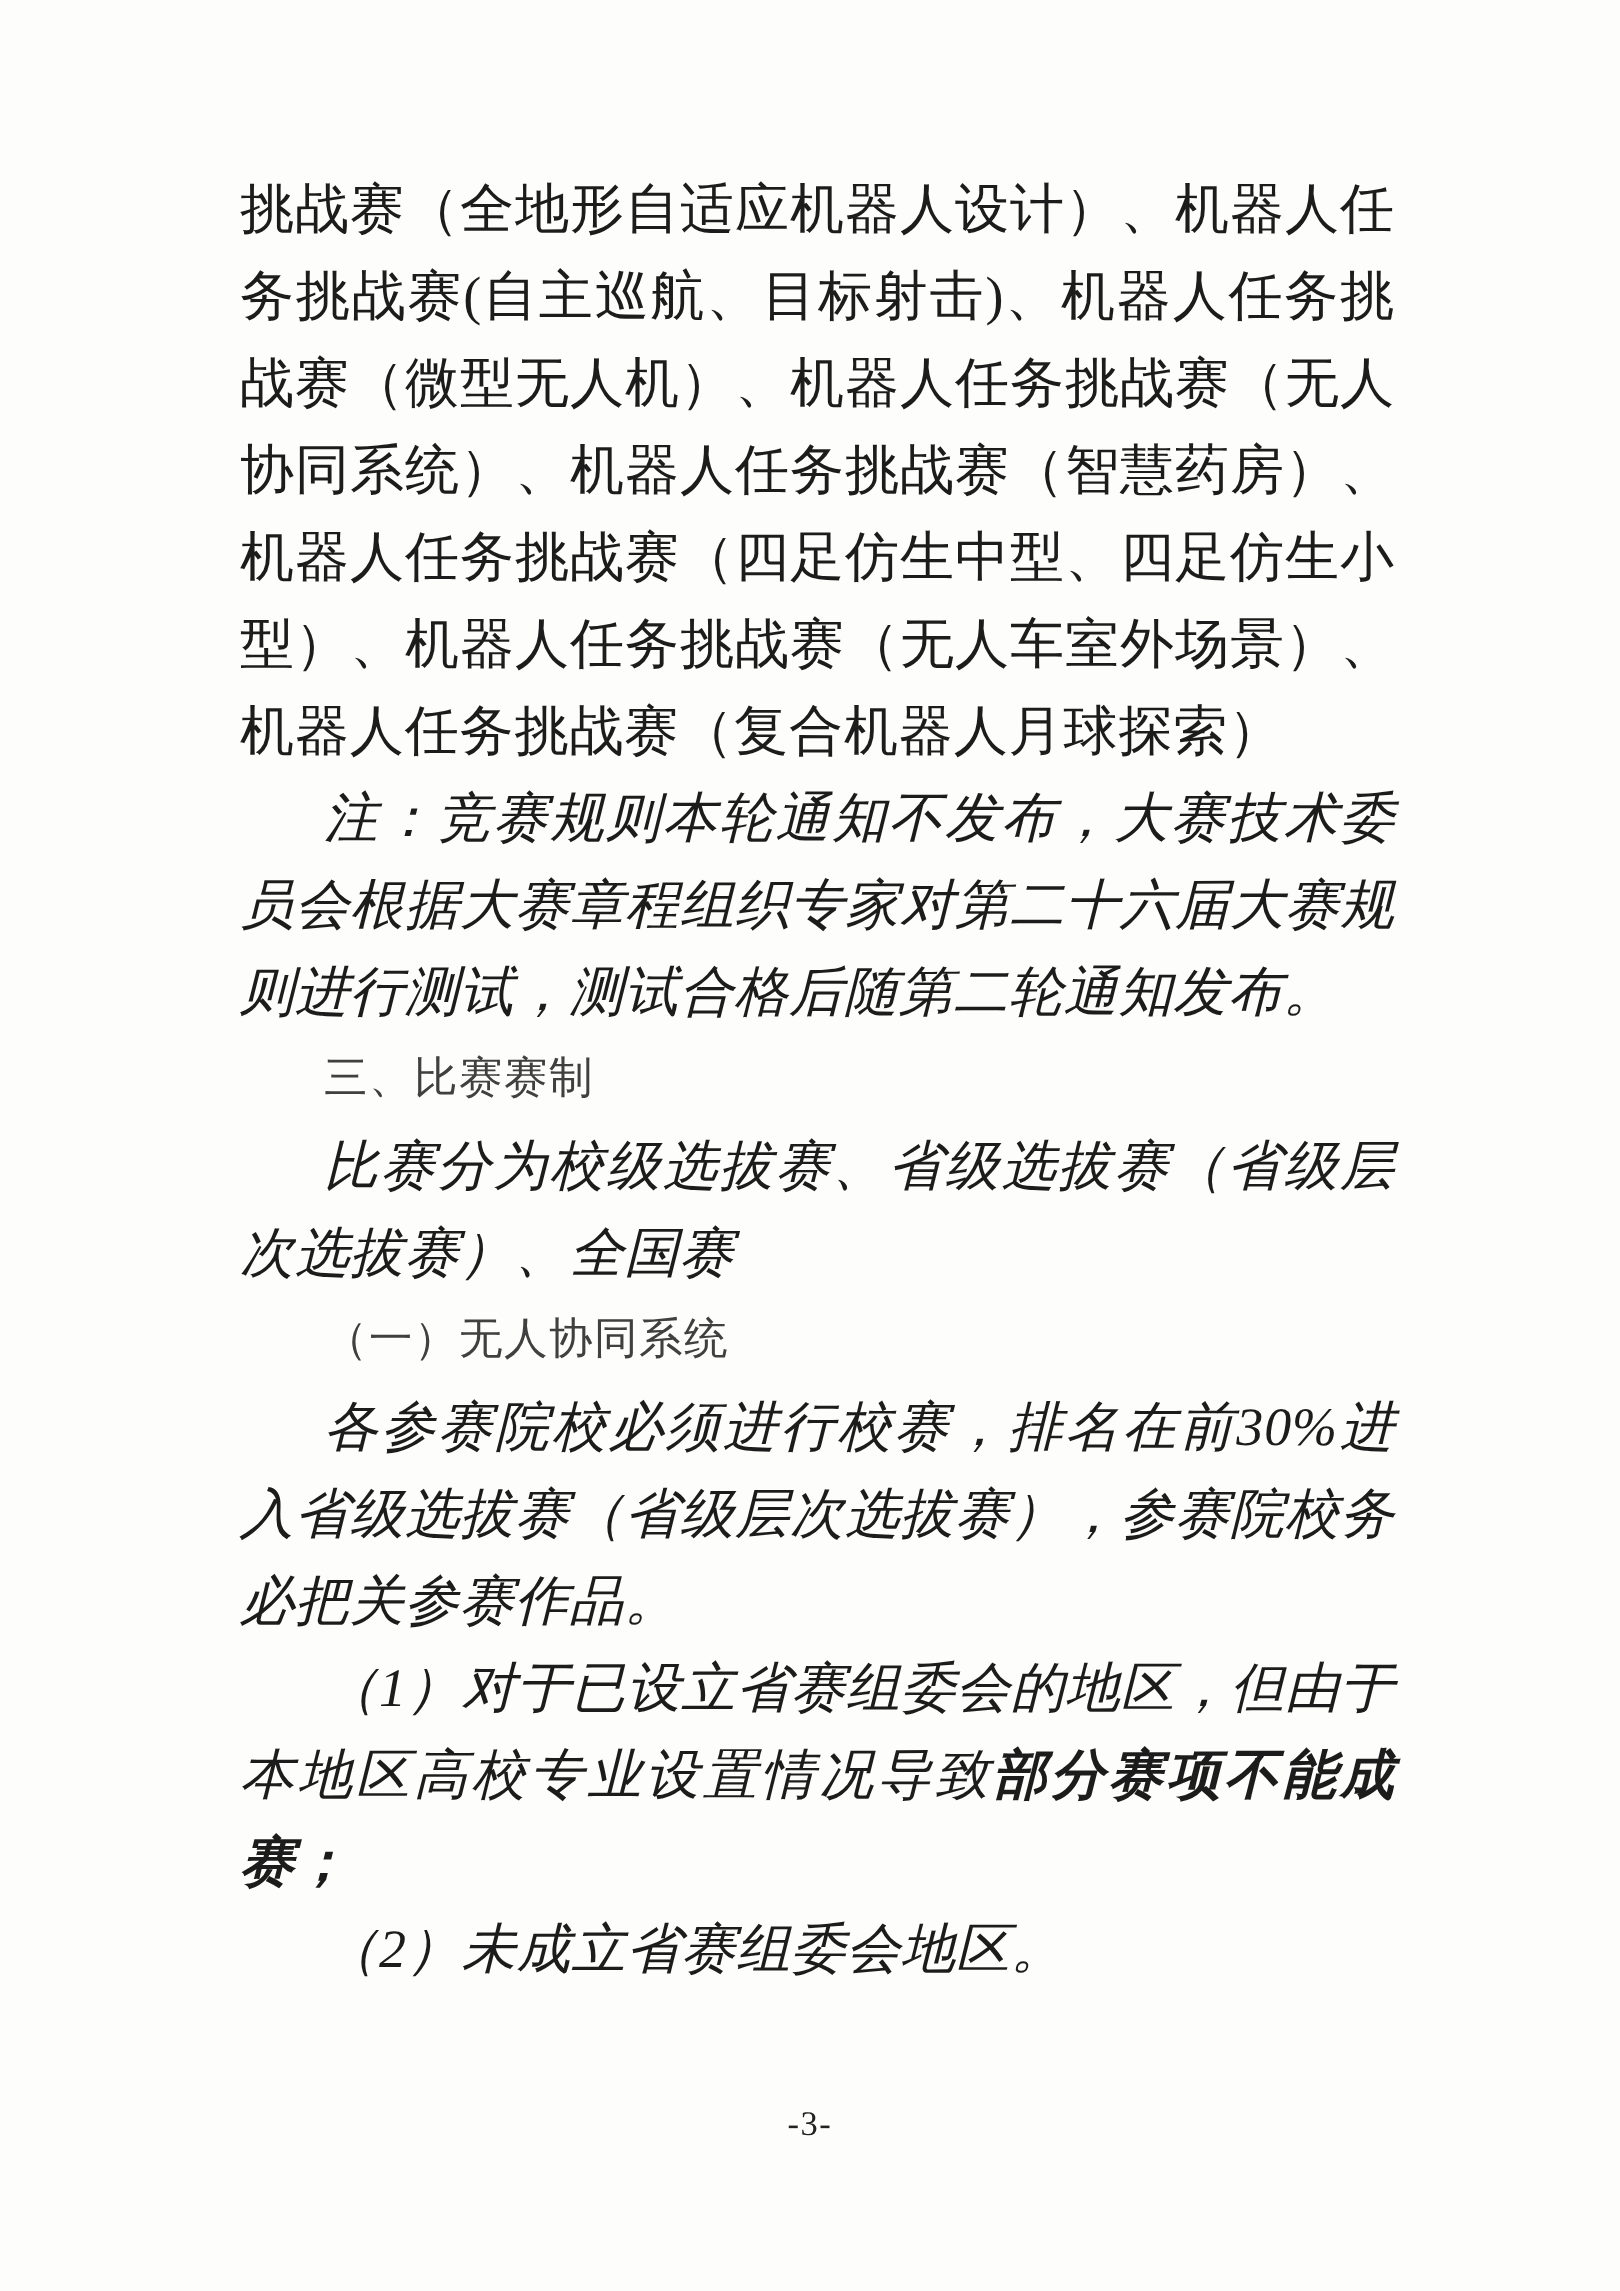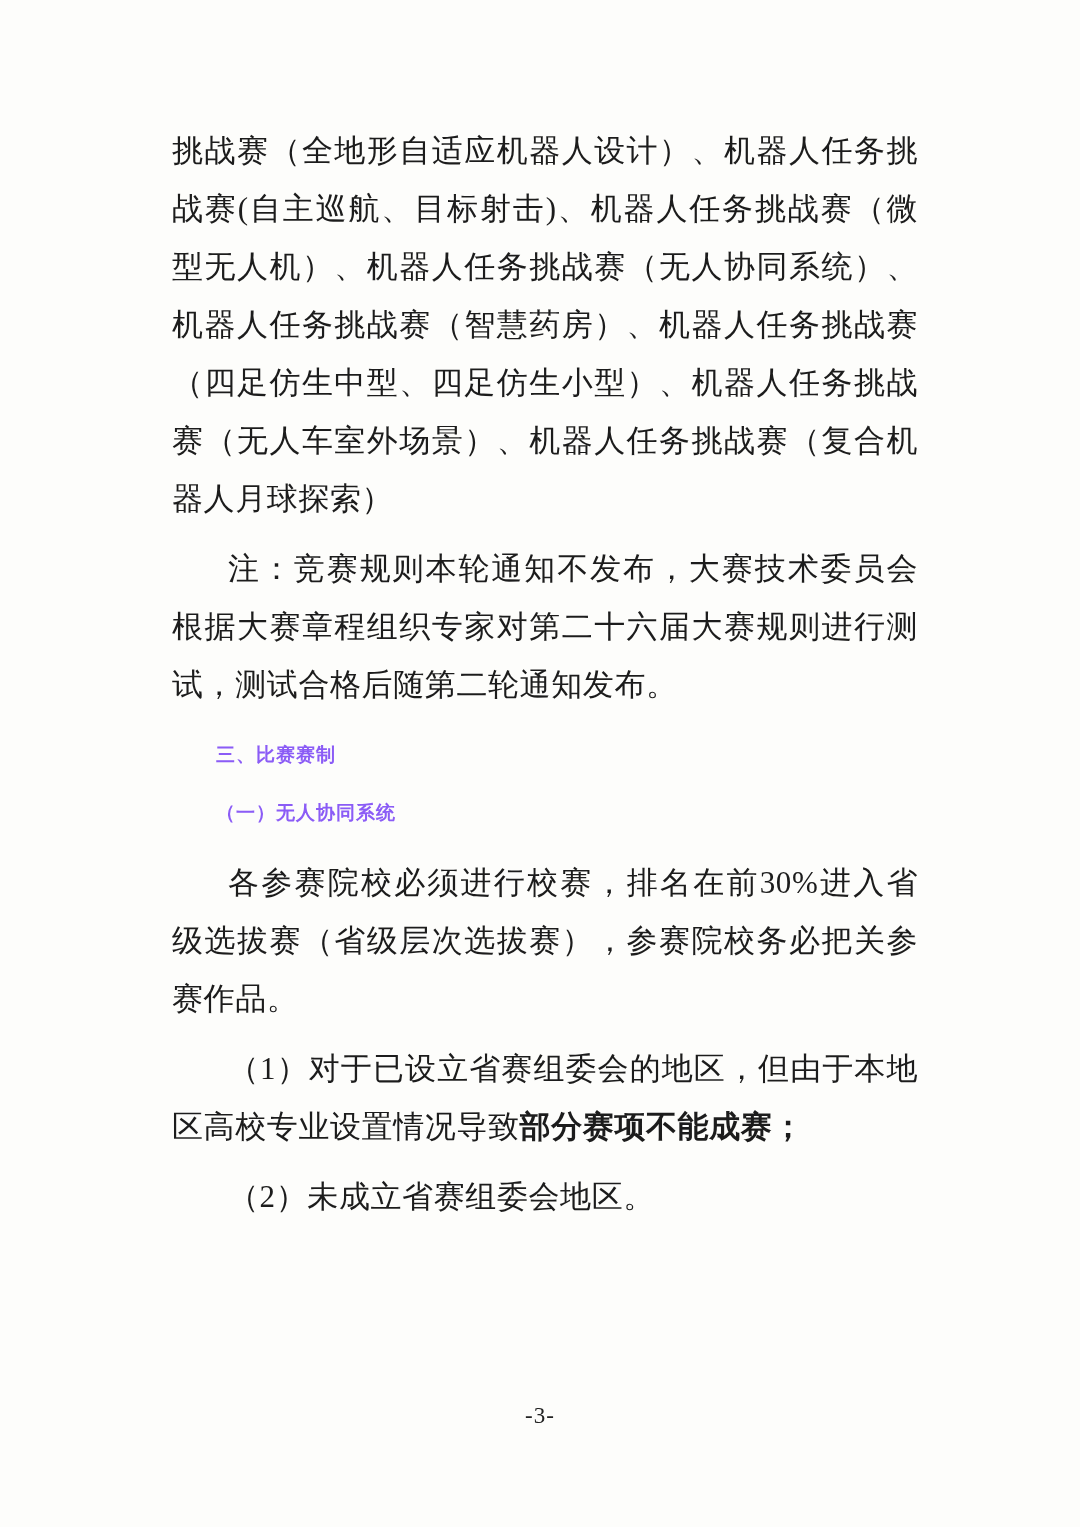--- a/index.html
+++ b/index.html
@@ -19,39 +19,40 @@
     background: #fdfdfb;
     overflow: hidden;
   }
   .content {
     position: absolute;
     left: 160px;
     top: 110px;
     width: 770px;
   }
   .para {
-    font-size: 31px;
+    font-size: 36px;
     line-height: 58px;
     text-align: justify;
     text-justify: inter-ideograph;
     letter-spacing: 0.6px;
-    margin: 12px;
+    margin: 0;
     color: #1c1c1c;
   }
   .indent {
     text-indent: 56px;
+    font-style: italic;
   }
   .heading {
-    font-size: 19px;
+    font-size: 29px;
     line-height: 58px;
-    font-weight: bold;
+    font-weight: normal;
     text-indent: 56px;
     margin: 0;
     letter-spacing: 1px;
-    color: #8b5cf6;
+    color: #404040;
   }
   .bold {
     font-weight: bold;
   }
   .footer {
     position: absolute;
     left: 0;
     right: 0;
     bottom: 98px;
     text-align: center;
@@ -65,20 +66,21 @@
 
 <div class="page">
   <div class="content">
 
     <p class="para">挑战赛（全地形自适应机器人设计）、机器人任务挑战赛(自主巡航、目标射击)、机器人任务挑战赛（微型无人机）、机器人任务挑战赛（无人协同系统）、机器人任务挑战赛（智慧药房）、机器人任务挑战赛（四足仿生中型、四足仿生小型）、机器人任务挑战赛（无人车室外场景）、机器人任务挑战赛（复合机器人月球探索）</p>
 
     <p class="para indent">注：竞赛规则本轮通知不发布，大赛技术委员会根据大赛章程组织专家对第二十六届大赛规则进行测试，测试合格后随第二轮通知发布。</p>
 
     <p class="heading">三、比赛赛制</p>
 
+    <p class="para indent">比赛分为校级选拔赛、省级选拔赛（省级层次选拔赛）、全国赛</p>
 
     <p class="heading">（一）无人协同系统</p>
 
     <p class="para indent">各参赛院校必须进行校赛，排名在前30%进入省级选拔赛（省级层次选拔赛），参赛院校务必把关参赛作品。</p>
 
 
 
 
     <p class="para indent">
       <span>（1）对于已设立省赛组委会的地区，但由于本地区高校专业设置情况导致</span><span class="bold">部分赛项不能成赛；</span>

